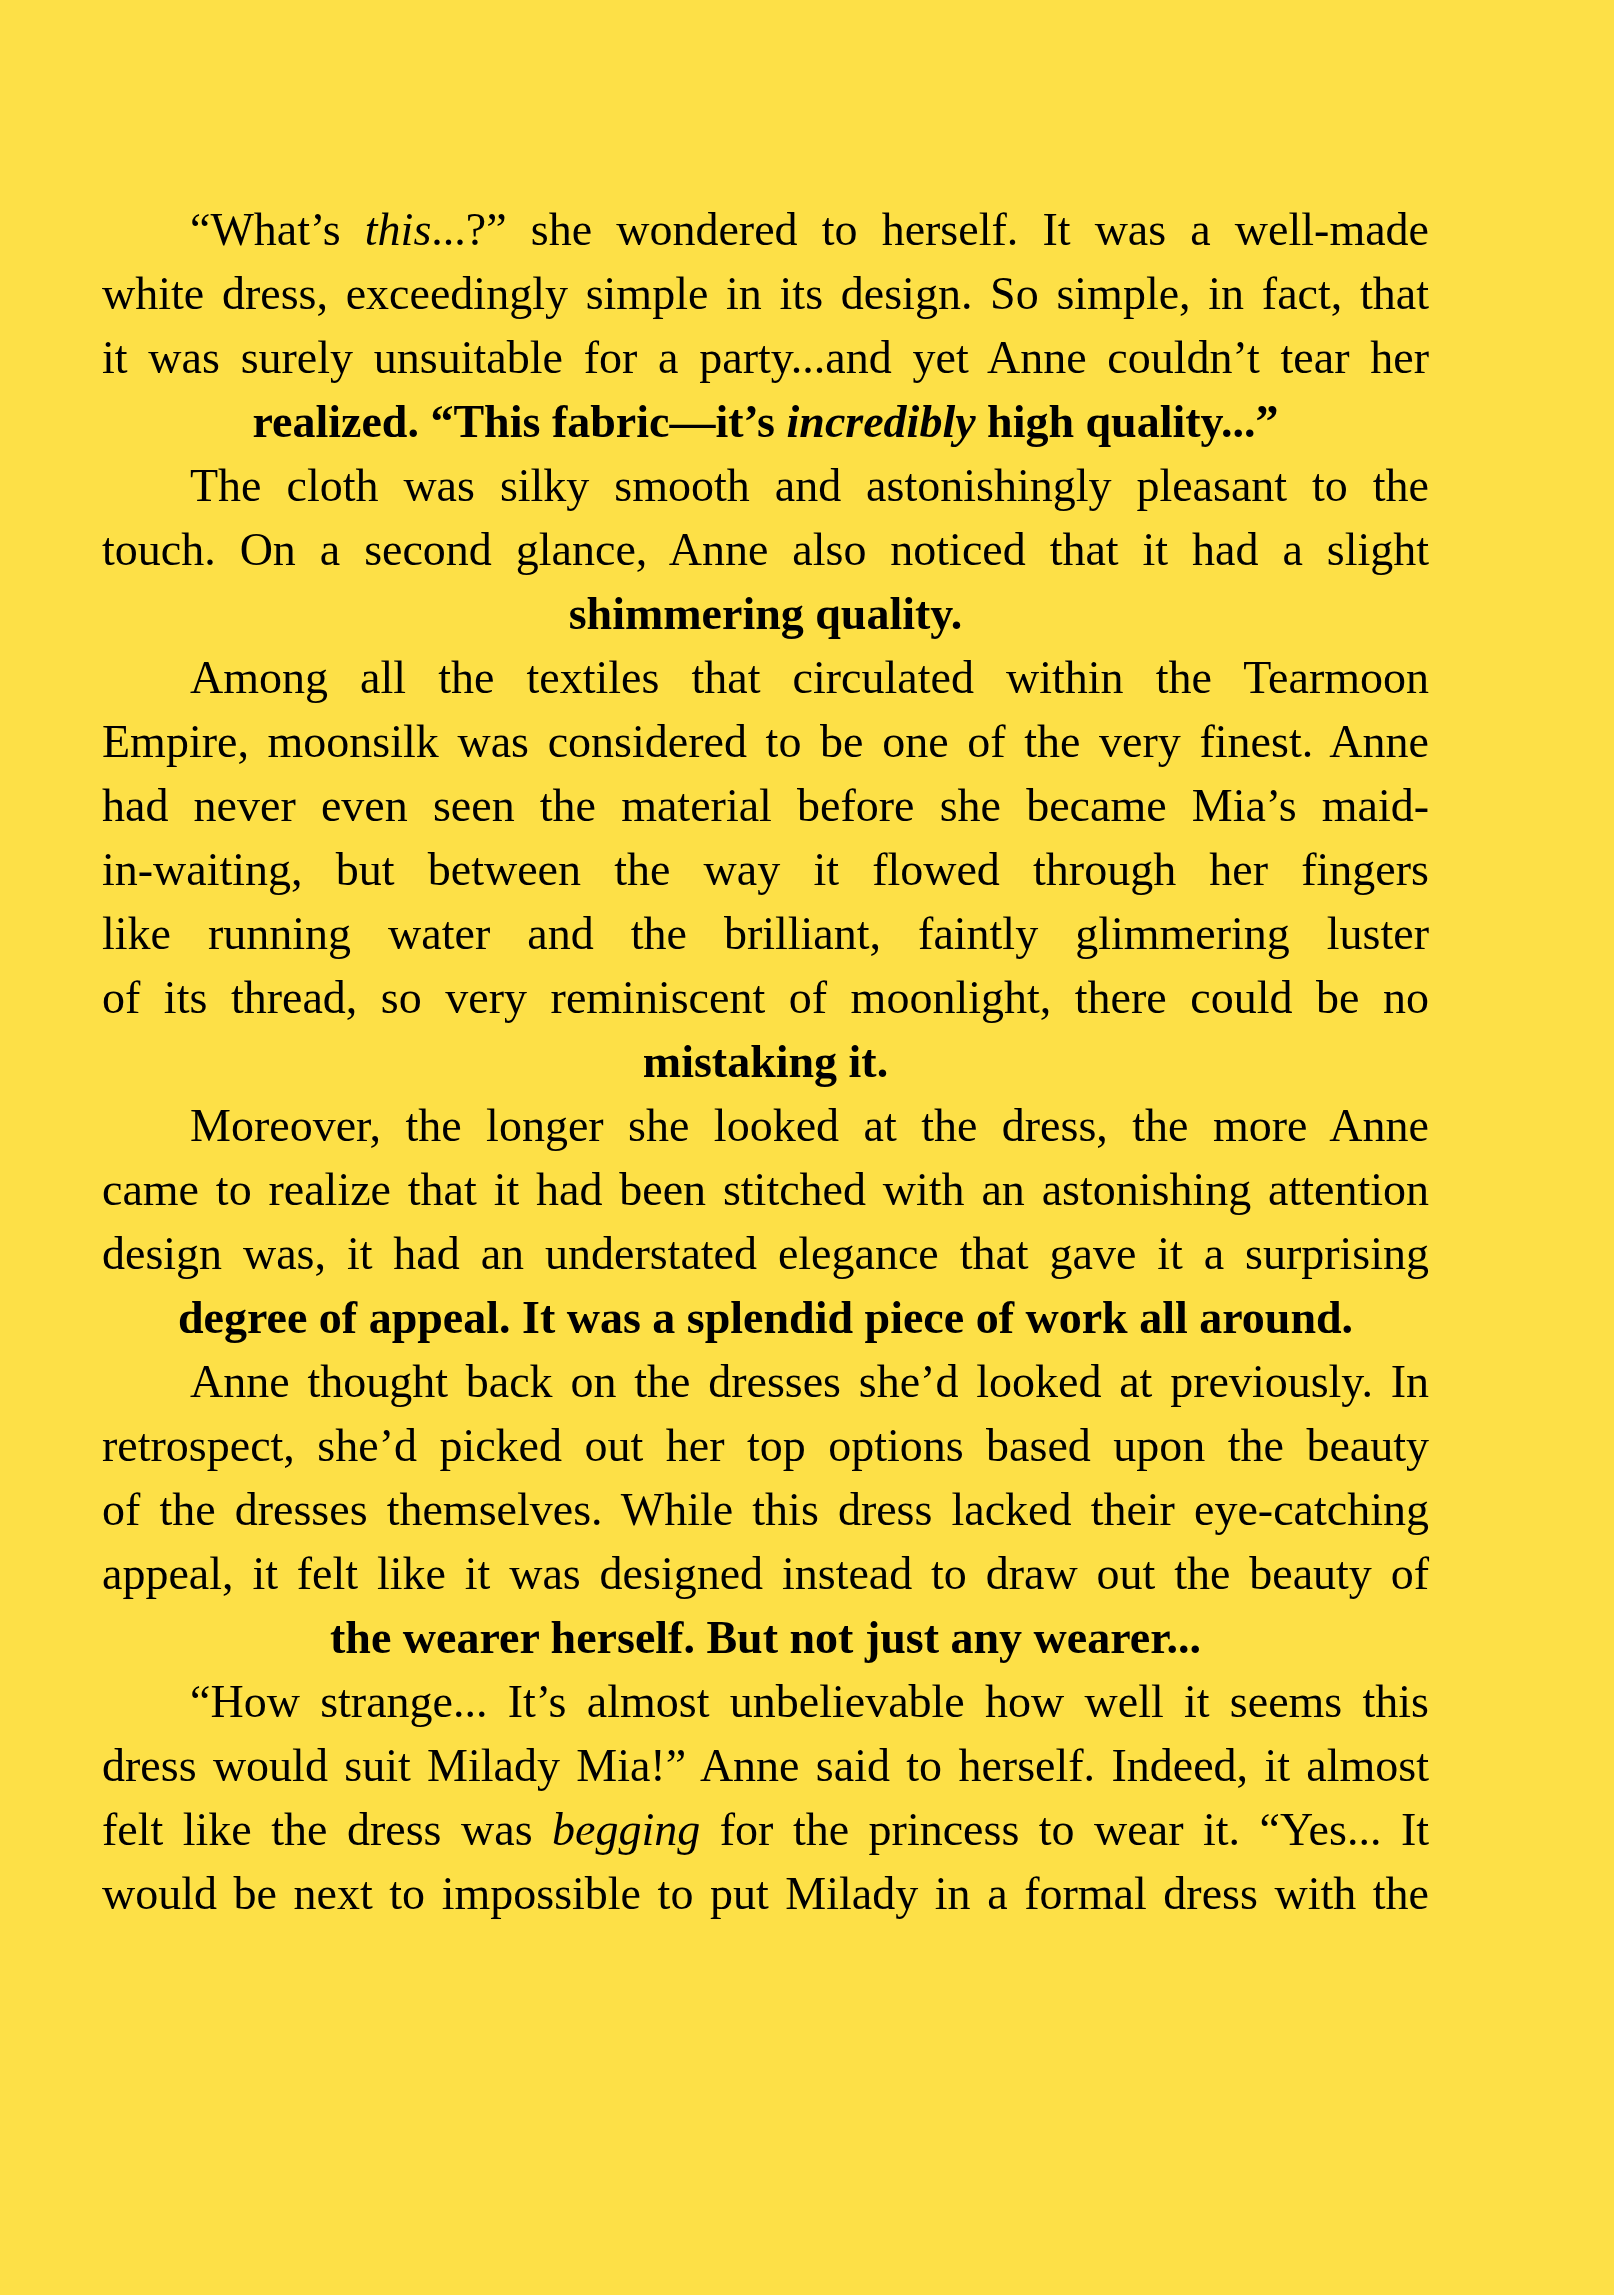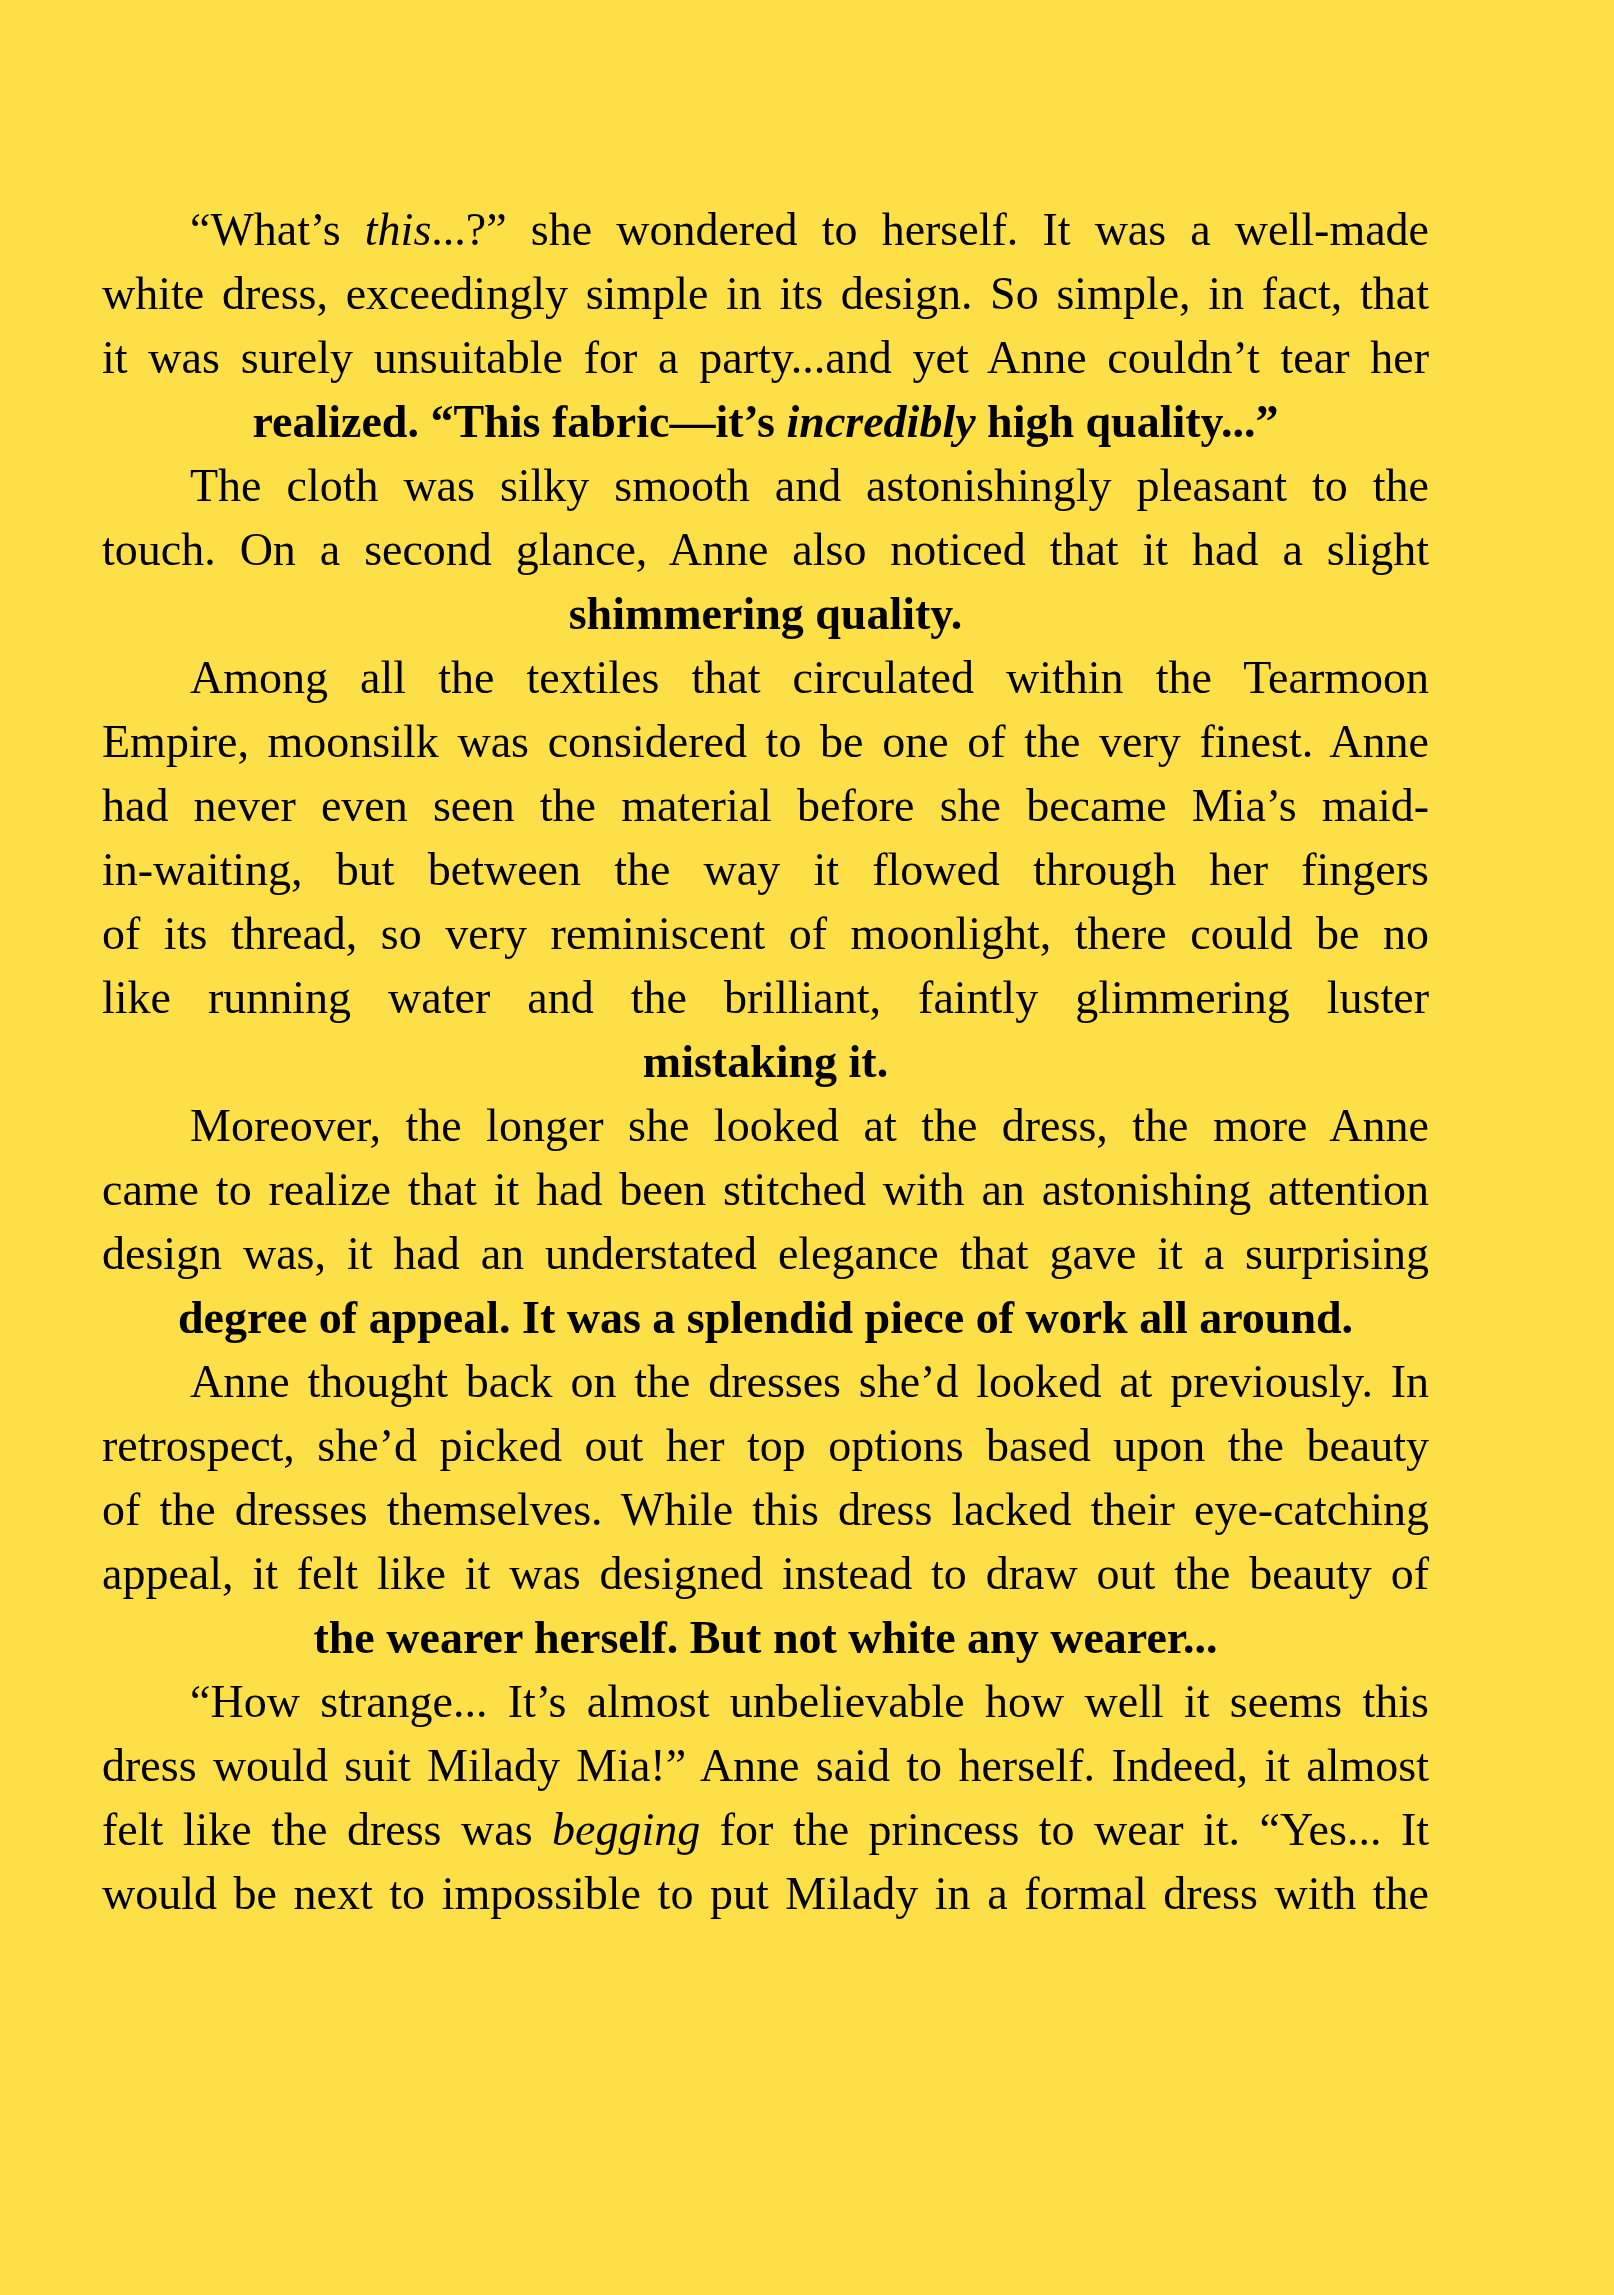--- a/index.html
+++ b/index.html
@@ -53,36 +53,36 @@
       <div class="paragraph">
         <div class="line first"><span>The cloth was silky smooth and astonishingly pleasant to the</span></div>
         <div class="line"><span>touch. On a second glance, Anne also noticed that it had a slight</span></div>
         <div class="line nj"><span>shimmering quality.</span></div>
       </div>
       <div class="paragraph">
         <div class="line first"><span>Among all the textiles that circulated within the Tearmoon</span></div>
         <div class="line"><span>Empire, moonsilk was considered to be one of the very finest. Anne</span></div>
         <div class="line"><span>had never even seen the material before she became Mia’s maid-</span></div>
         <div class="line"><span>in-waiting, but between the way it flowed through her fingers</span></div>
+        <div class="line"><span>like running water and the brilliant, faintly glimmering luster</span></div>
         <div class="line"><span>of its thread, so very reminiscent of moonlight, there could be no</span></div>
-        <div class="line"><span>like running water and the brilliant, faintly glimmering luster</span></div>
         <div class="line nj"><span>mistaking it.</span></div>
       </div>
       <div class="paragraph">
         <div class="line first"><span>Moreover, the longer she looked at the dress, the more Anne</span></div>
         <div class="line"><span>came to realize that it had been stitched with an astonishing attention</span></div>
         <div class="line"><span>design was, it had an understated elegance that gave it a surprising</span></div>
         <div class="line nj"><span>degree of appeal. It was a splendid piece of work all around.</span></div>
       </div>
       <div class="paragraph">
         <div class="line first"><span>Anne thought back on the dresses she’d looked at previously. In</span></div>
         <div class="line"><span>retrospect, she’d picked out her top options based upon the beauty</span></div>
         <div class="line"><span>of the dresses themselves. While this dress lacked their eye-catching</span></div>
         <div class="line"><span>appeal, it felt like it was designed instead to draw out the beauty of</span></div>
-        <div class="line nj"><span>the wearer herself. But not white any wearer...</span></div>
+        <div class="line nj"><span>the wearer herself. But not just any wearer...</span></div>
       </div>
       <div class="paragraph">
         <div class="line first"><span>“How strange... It’s almost unbelievable how well it seems this</span></div>
         <div class="line"><span>dress would suit Milady Mia!” Anne said to herself. Indeed, it almost</span></div>
         <div class="line"><span>felt like the dress was </span><em>begging</em><span> for the princess to wear it. “Yes... It</span></div>
         <div class="line"><span>would be next to impossible to put Milady in a formal dress with the</span></div>
       </div>
     </div>
 </div>
 

